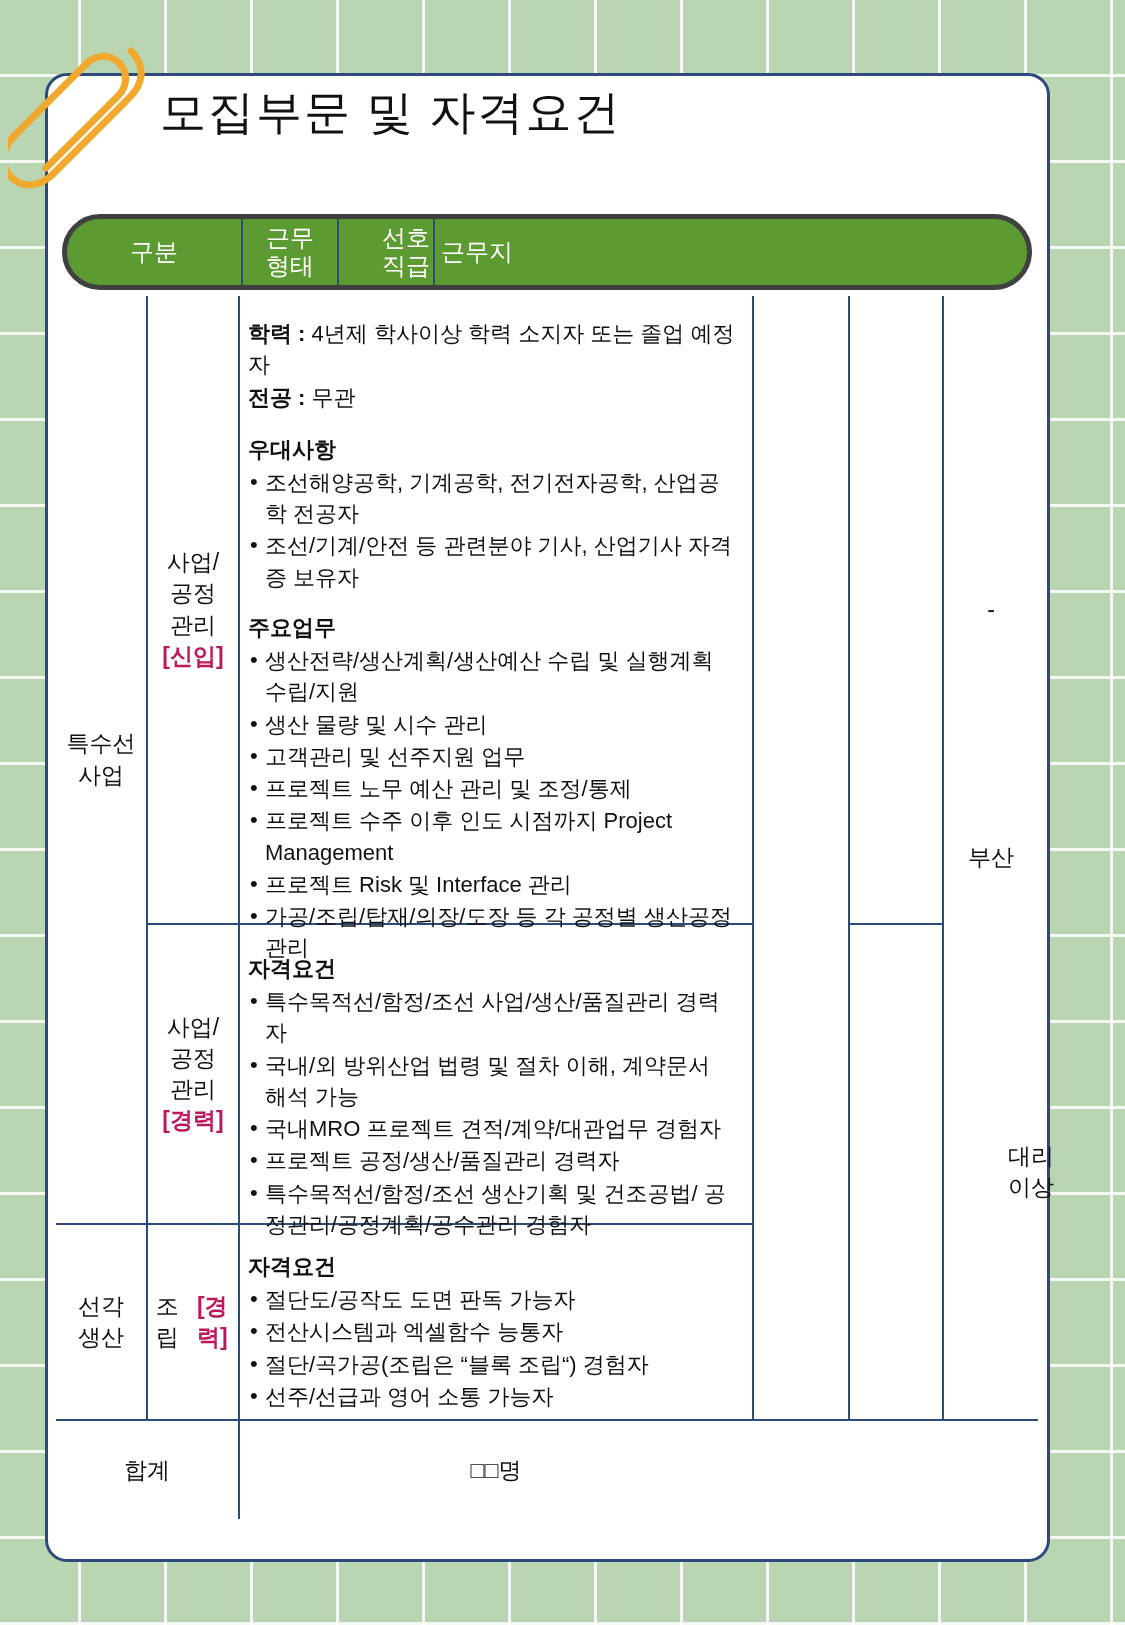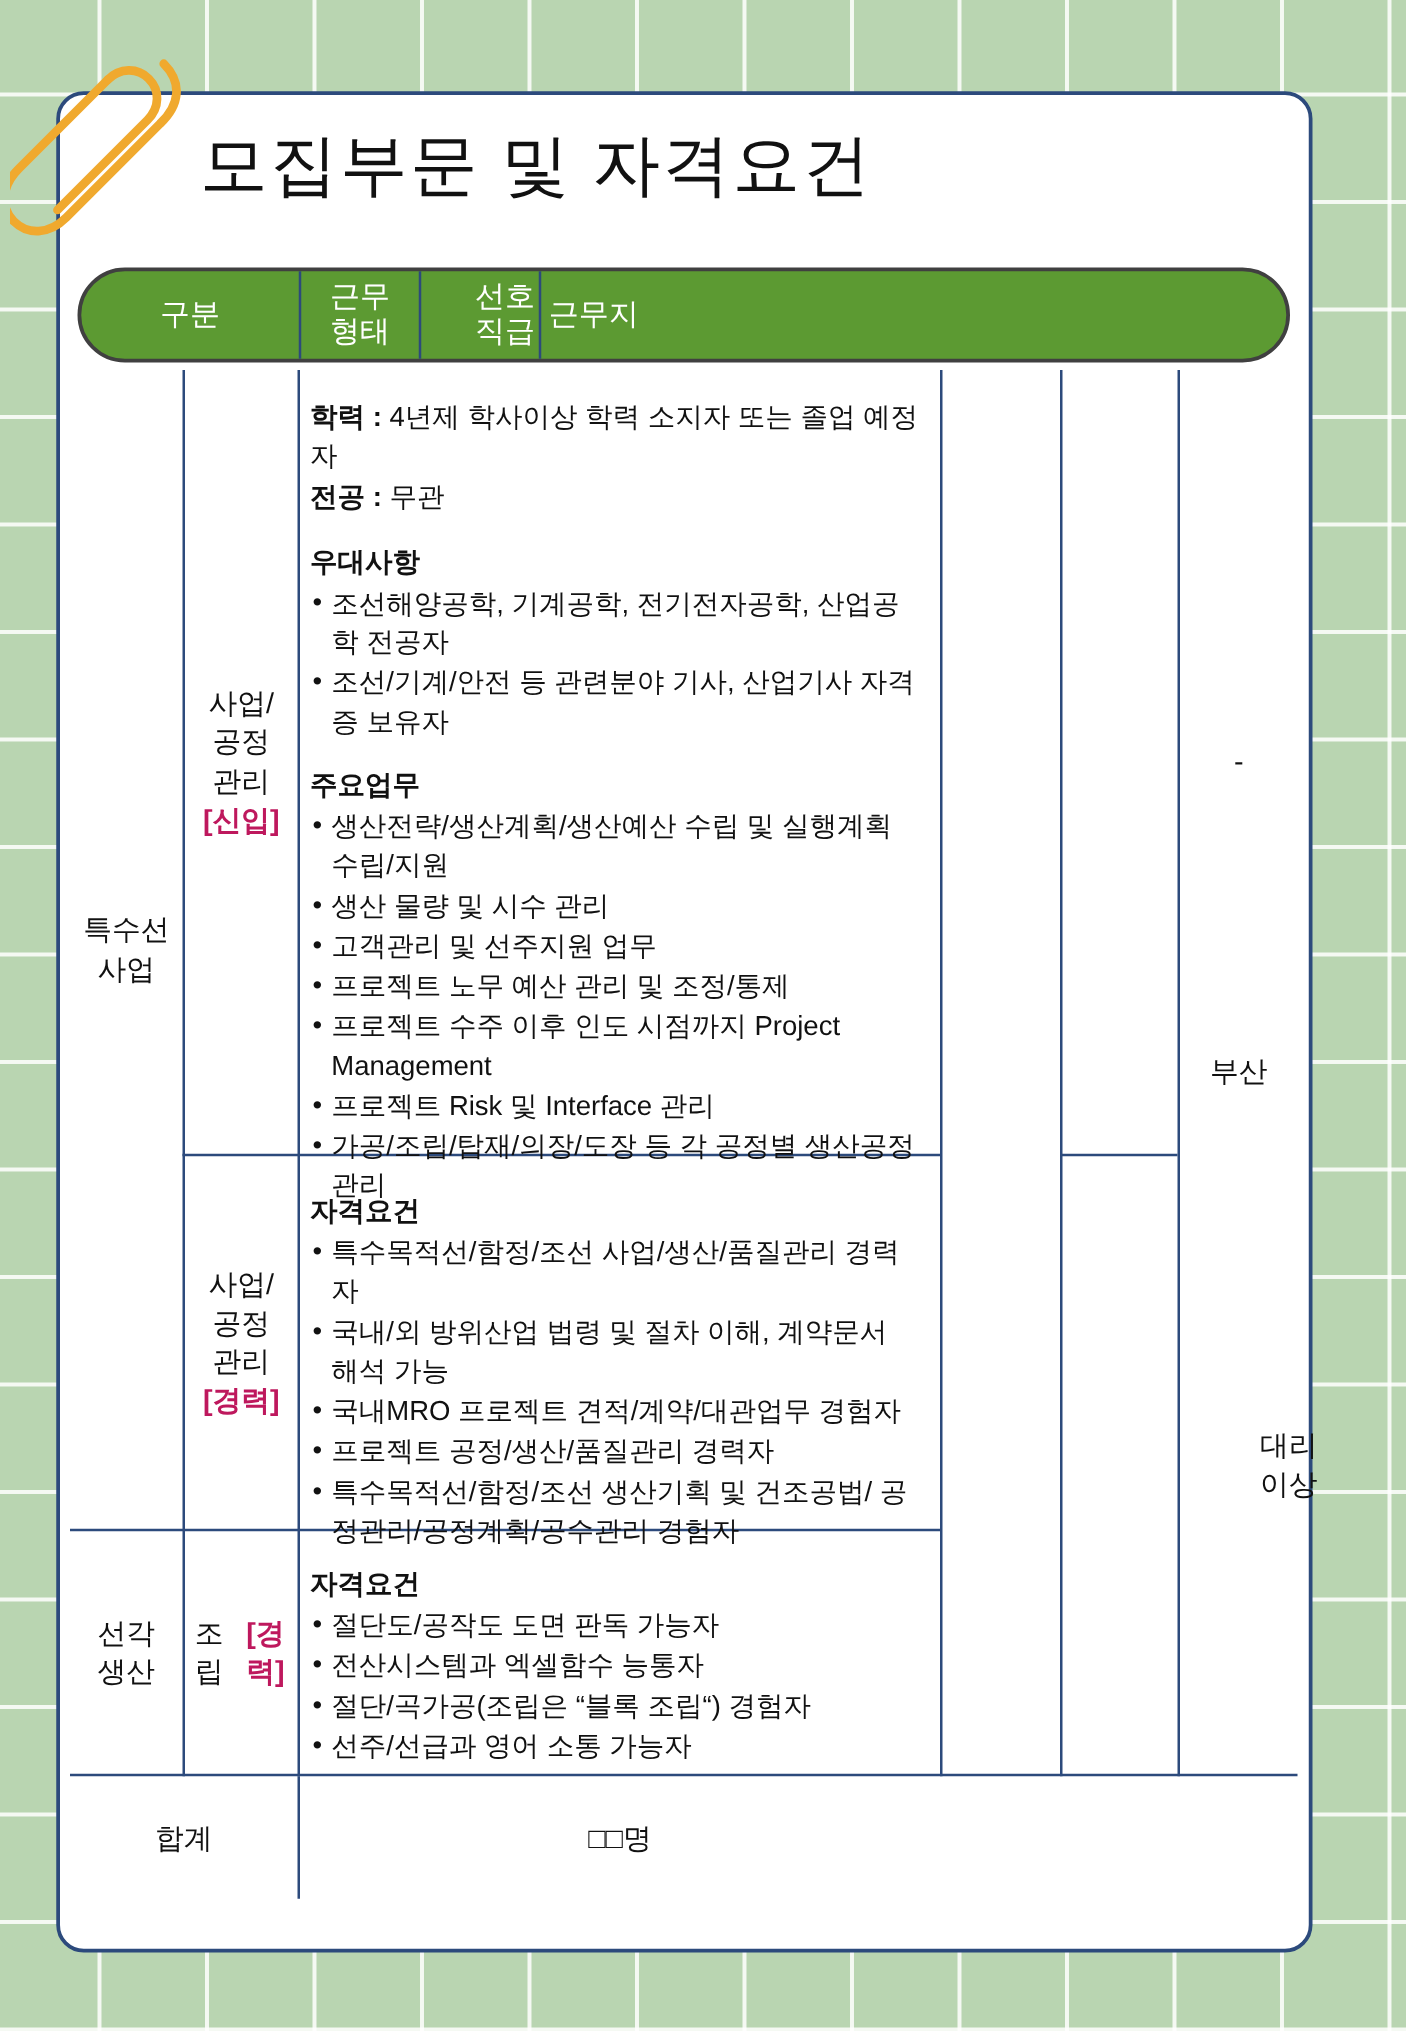--- a/index.html
+++ b/index.html
@@ -33,35 +33,35 @@
     position:absolute;
     left:8px; top:40px;
     width:160px; height:180px;
     pointer-events:none;
     z-index:6;
   }
 
   
   .title{
     position:absolute;
-    left:160px; top:96px;
-    font-size:54px;
+    left:160px; top:82px;
+    font-size:46px;
     font-weight:400;
     color:#111;
     letter-spacing:2px;
     white-space:nowrap;
   }
 
   
   .thead{
     position:absolute;
     left:62px; top:214px;
     width:970px; height:76px;
     background:#5c9a32;
-    border:3px solid #404040;
+    border:5px solid #404040;
     border-radius:38px;
     box-sizing:border-box;
     display:flex;
     z-index:3;
   }
   .th{
     display:flex;align-items:center;justify-content:center;
     color:#ffffff;
     font-size:24px;
     line-height:1.18;

